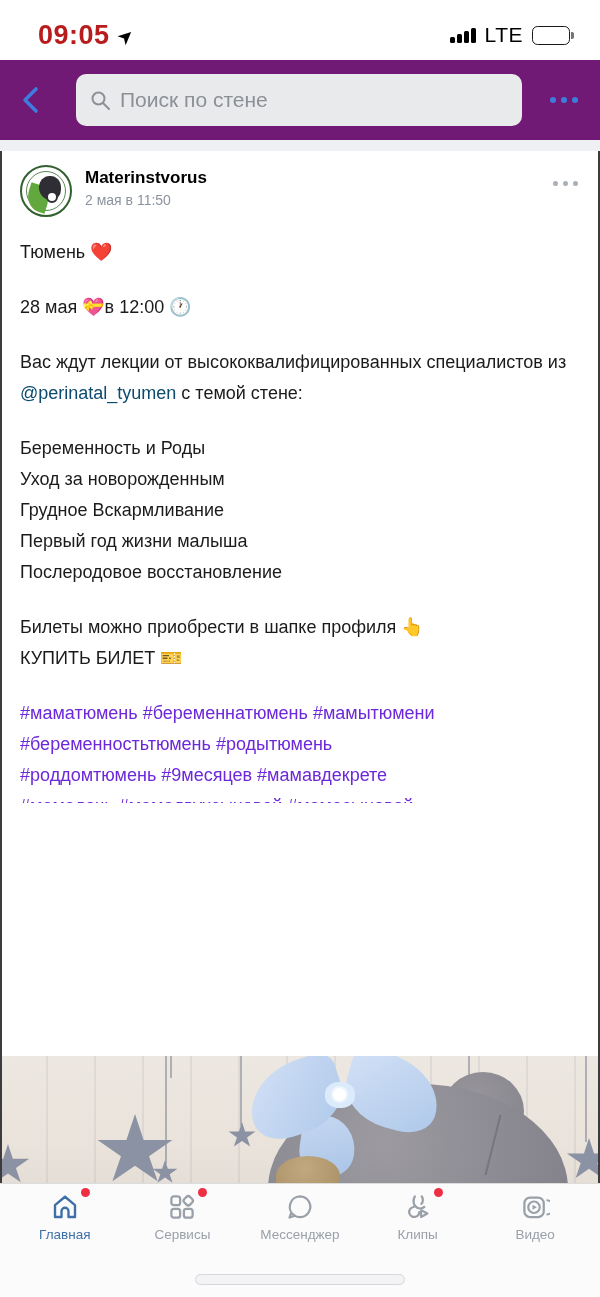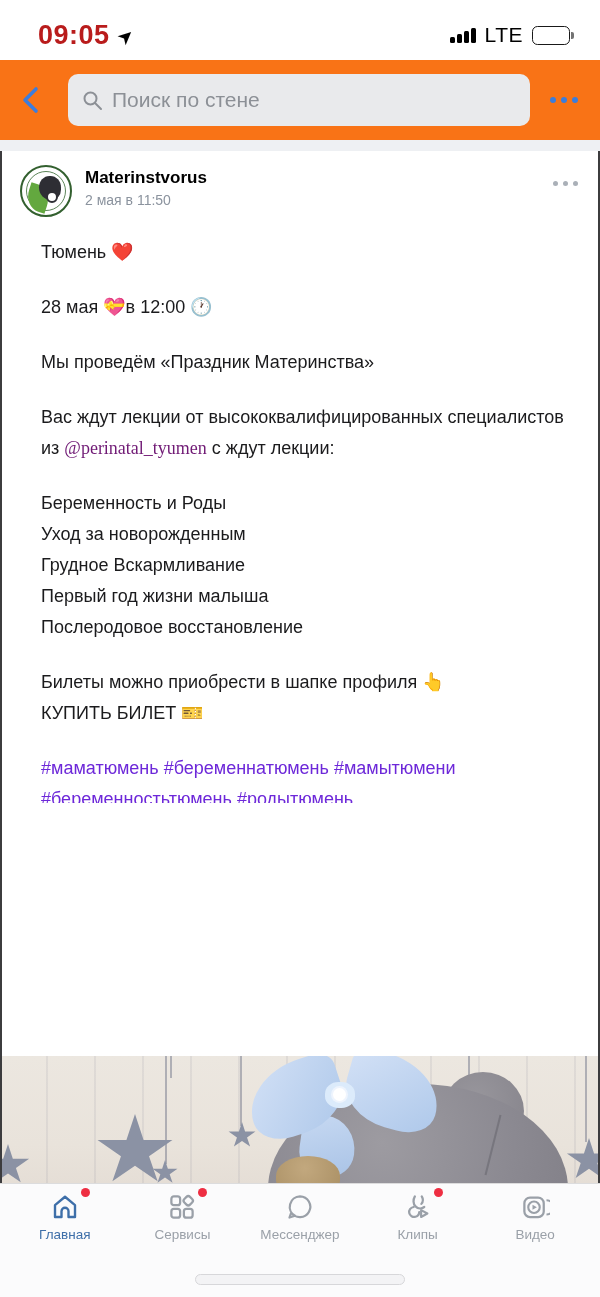--- a/index.html
+++ b/index.html
@@ -14,21 +14,21 @@
   .sb-right { display:flex; align-items:center; gap:9px; }
   .sig { display:flex; align-items:flex-end; gap:2.5px; height:16px; }
   .sig span { width:4.5px; background:#000; border-radius:1.5px; display:block; }
   .sig .b1{height:6px}.sig .b2{height:9px}.sig .b3{height:12px}.sig .b4{height:15px}
   .sb-lte { font-size:21px; color:#000; letter-spacing:.5px; }
   .battery { position:relative; width:38px; height:19px; border:1.5px solid rgba(0,0,0,.9); border-radius:5.5px; padding:2px; }
   .battery .fill { width:70%; height:100%; background:#000; border-radius:2.5px; }
   .battery .tip { position:absolute; right:-5px; top:5.5px; width:3px; height:7px; background:rgba(0,0,0,.55); border-radius:0 2px 2px 0; }
 
   
-  .nav-bar { height:80px; display:flex; align-items:center; padding:0 22px 0 14px; background:#f97316; gap:20px; }
+  .nav-bar { height:80px; display:flex; align-items:center; padding:0 22px 0 14px; background:#701a75; gap:28px; }
   .back-btn { width:34px; height:34px; display:flex; align-items:center; justify-content:center; }
   .search-field { flex:1; height:52px; background:#e9eaec; border-radius:10px; display:flex; align-items:center; padding:0 14px; gap:9px; }
   .search-placeholder { font-size:21px; color:#8c9096; }
   .dots { display:flex; gap:5px; align-items:center; }
   .dots i { width:6px; height:6px; border-radius:50%; display:block; }
   .nav-dots i { background:#3d7ddd; }
   .post-dots i { width:5px; height:5px; background:#aab0b8; }
 
   .separator-band { height:11px; background:#eef0f3; }
 
@@ -42,22 +42,22 @@
   .avatar { width:52px; height:52px; border-radius:50%; border:2px solid #33602f; background:#fff; position:relative; overflow:hidden; flex:0 0 auto; }
   .avatar .ring { position:absolute; inset:4px; border:1px solid #5d8559; border-radius:50%; }
   .avatar .leaf { position:absolute; left:5px; top:18px; width:22px; height:26px; background:#63a83f; border-radius:0 70% 0 70%; transform:rotate(18deg); }
   .avatar .head { position:absolute; right:9px; top:9px; width:22px; height:24px; background:#2e2e34; border-radius:50% 50% 45% 55%; }
   .avatar .baby { position:absolute; right:12px; top:24px; width:12px; height:12px; background:#fff; border:2px solid #2e2e34; border-radius:50%; }
   .ph-meta { padding-top:3px; }
   .author { font-size:17px; font-weight:bold; color:#000; }
   .post-date { font-size:14px; color:#8b939e; margin-top:4px; }
   .post-options { position:absolute; right:2px; top:16px; }
 
-  .para { font-size:18px; line-height:31px; color:#1b1b1d; margin-bottom:24px; white-space:pre-line;margin-left:21px; }
-  .mention { color:#701a75;font-family:Liberation Serif, serif; }
+  .para { font-size:18px; line-height:31px; color:#1b1b1d; margin-bottom:24px; white-space:pre-line; }
+  .mention { color:#0c4a6e; }
   .hashtags { color:#6d28d9; margin-bottom:0; }
 
   
   .photo { position:absolute; left:0; top:1056px; width:600px; height:127px; overflow:hidden;
            background:linear-gradient(180deg,#ece7e0 0%,#e9e3db 70%,#e5ded6 100%); }
   .photo .panels { position:absolute; inset:0;
            background:repeating-linear-gradient(90deg, transparent 0 46px, rgba(140,140,155,.14) 46px 48px); }
   .string { position:absolute; width:1.5px; background:rgba(125,130,145,.55); }
   .star { position:absolute; background:#8b92a4;
           clip-path:polygon(50% 0%,61% 35%,98% 35%,68% 57%,79% 91%,50% 70%,21% 91%,32% 57%,2% 35%,39% 35%); }
@@ -143,22 +143,21 @@
     </div>
     <div class="dots post-dots post-options">
         <i></i>
         <i></i>
         <i></i>
       </div>
   </div>
 
   <div class="para">Тюмень ❤️</div>
   <div class="para">28 мая 💝в 12:00 🕐</div>
-  <div class="para">Мы проведём «Праздник Материнства»</div>
-  <div class="para"><span>Вас ждут лекции от высококвалифицированных специалистов из </span><span class="mention">@perinatal_tyumen</span><span> с ждут лекции:</span></div>
+  <div class="para"><span>Вас ждут лекции от высококвалифицированных специалистов из </span><span class="mention">@perinatal_tyumen</span><span> с темой стене:</span></div>
   <div class="para">Беременность и Роды
 Уход за новорожденным
 Грудное Вскармливание
 Первый год жизни малыша
 Послеродовое восстановление</div>
   <div class="para">Билеты можно приобрести в шапке профиля 👆
 КУПИТЬ БИЛЕТ 🎫</div>
   <div class="para hashtags">#маматюмень #беременнатюмень #мамытюмени
 #беременностьтюмень #родытюмень
 #роддомтюмень #9месяцев #мамавдекрете

